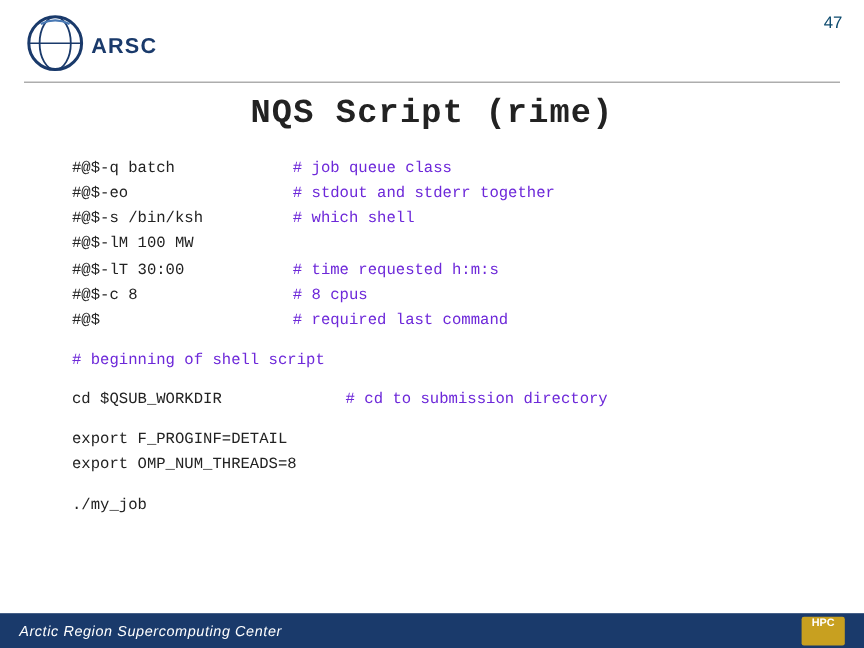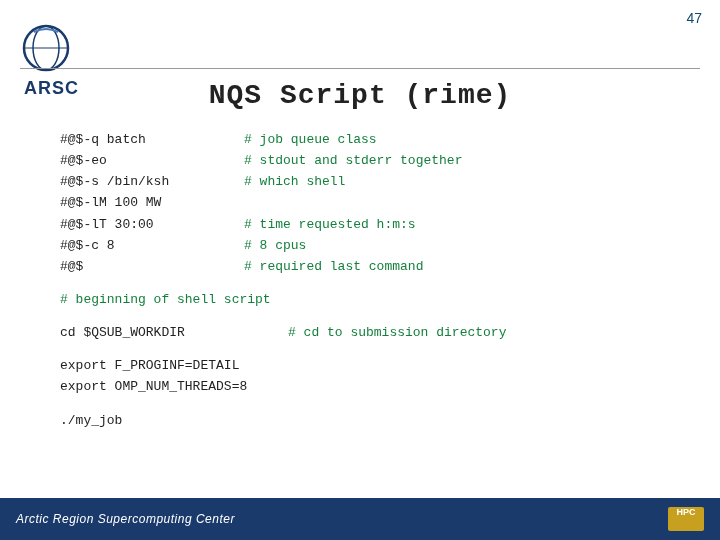--- a/index.html
+++ b/index.html
@@ -17,25 +17,24 @@
       position: absolute;
       top: 10px;
       right: 18px;
       font-size: 14px;
       color: #0c4a6e;
     }
 
     
     .header {
       position: absolute;
-      top: 22px;
+      top: 10px;
       left: 20px;
       display: flex;
-      align-items: flex-start;
-      flex-direction: column;
+      align-items: center;
     }
 
     .logo-text {
       font-size: 18px;
       font-weight: bold;
       color: #1a3a6b;
       margin-left: 4px;
       letter-spacing: 1px;
     }
 
@@ -80,34 +79,34 @@
       margin-bottom: 1px;
       gap: 24px;
     }
 
     .code-cmd {
       min-width: 160px;
       color: #222;
     }
 
     .code-comment {
-      color: #15803d;
+      color: #6d28d9;
     }
 
     .section-divider {
       height: 12px;
     }
 
     
     .footer {
       position: absolute;
       bottom: 0;
       left: 0;
       right: 0;
-      height: 42px;
+      height: 29px;
       background: #1a3a6b;
       display: flex;
       align-items: center;
       justify-content: space-between;
       padding: 0 16px;
     }
 
     .footer-text {
       color: #ffffff;
       font-size: 12px;

